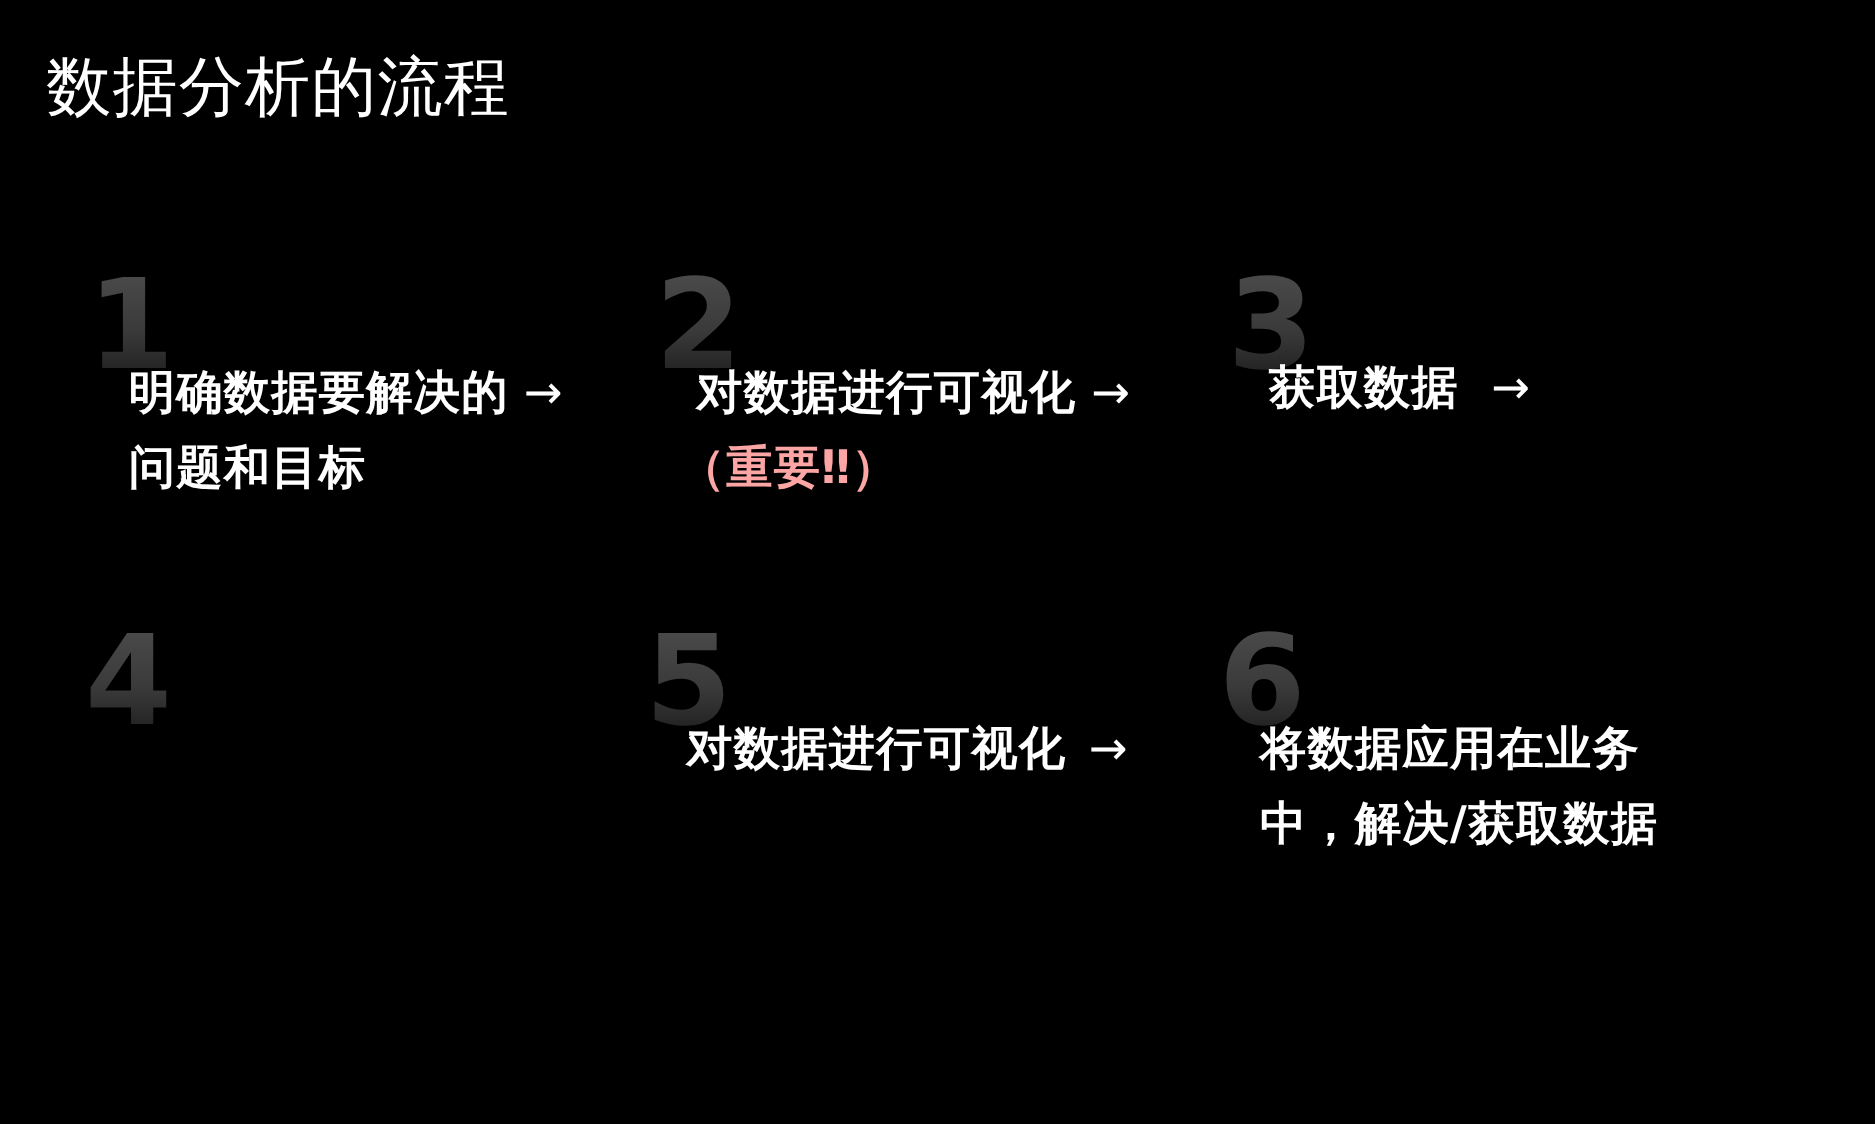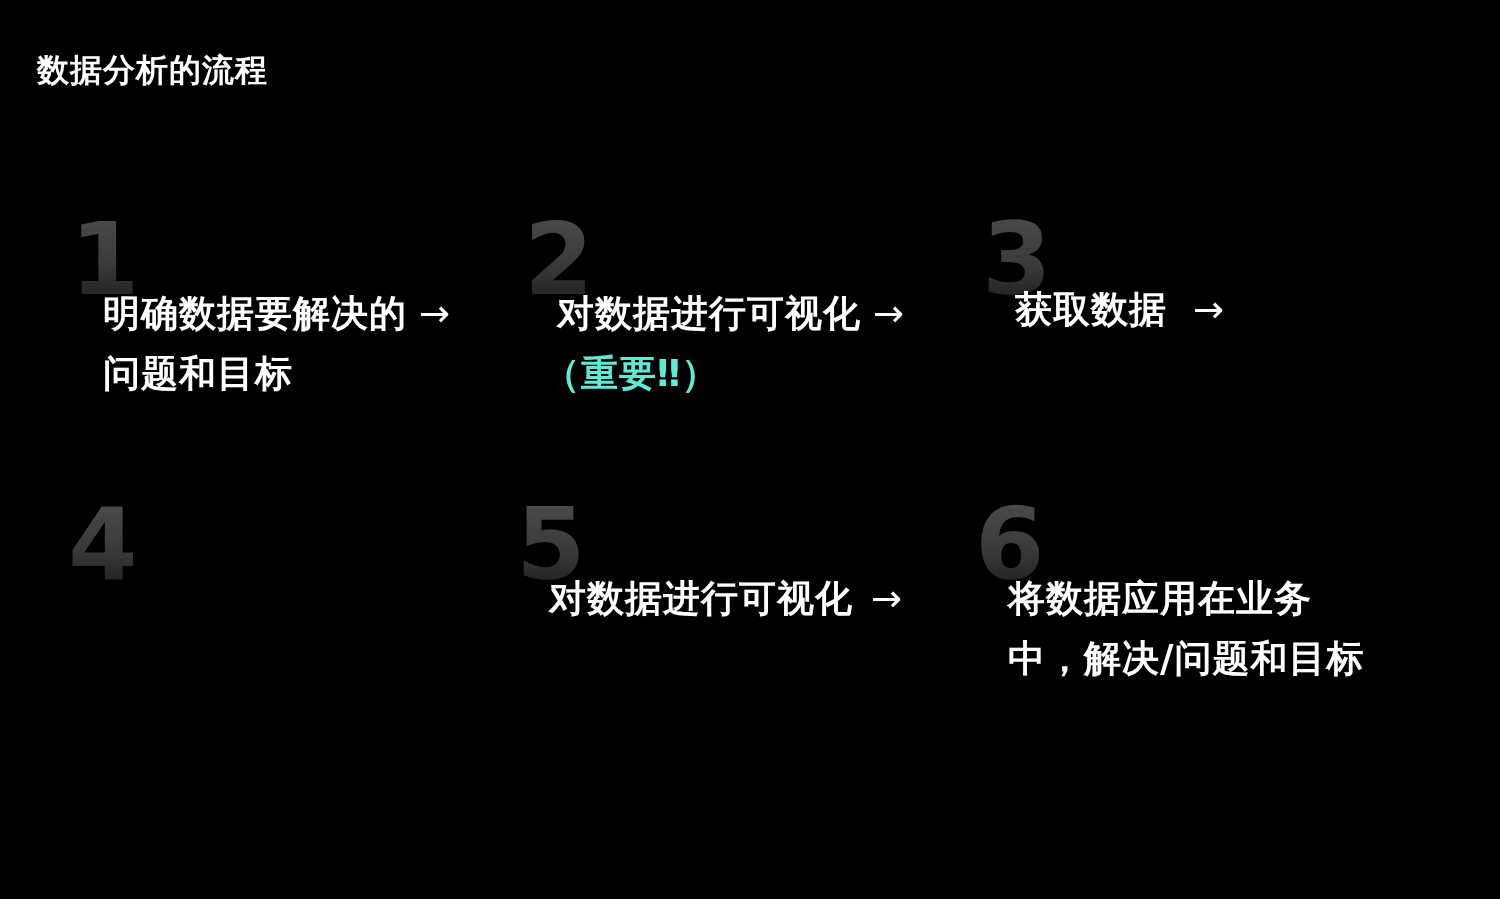--- a/index.html
+++ b/index.html
@@ -4,36 +4,36 @@
 <style>
   html, body { margin:0; padding:0; }
   body {
     width:1500px; height:899px; background:#000; overflow:hidden;
     position:relative;
     font-family: "DejaVu Sans", "Liberation Sans", sans-serif;
     color:#fff;
   }
   .title {
     position:absolute; left:37px; top:42px;
-    font-size:32px; font-weight:bold; letter-spacing:1px; line-height:56px;
+    font-size:52px; font-weight:normal; letter-spacing:1px; line-height:56px;
   }
   .step { position:absolute; }
   .num {
     position:absolute; font-weight:bold; font-size:100px; line-height:100px;
     font-family: "DejaVu Sans", sans-serif;
     background: linear-gradient(180deg, #4d4d4d 0%, #3a3a3a 55%, #1a1a1a 100%);
     -webkit-background-clip:text; background-clip:text; color:transparent;
     letter-spacing:-2px;
   }
   .text {
     position:absolute; font-size:37px; font-weight:bold; line-height:60px;
     white-space:nowrap; letter-spacing:1px;margin-left:33px;
   }
   .arrow { font-weight:normal; margin-left:12px; }
-  .accent { color:#5eead4; }
+  .accent { color:#fca5a5; }
 </style>
 </head>
 <body>
 
 <div class="title">数据分析的流程</div>
 
 <div class="step" style="left:70px; top:210px;">
   <div class="num" style="left:0; top:0;">1</div>
   <div class="text" style="left:0; top:74px;">
     <div><span>明确数据要解决的</span><span class="arrow">→</span></div>
@@ -66,15 +66,15 @@
   <div class="num" style="left:0; top:0;">5</div>
   <div class="text" style="left:0; top:74px;">
     <div><span>对数据进行可视化</span><span class="arrow" style="margin-left:18px;">→</span></div>
   </div>
 </div>
 
 <div class="step" style="left:975px; top:495px;">
   <div class="num" style="left:0; top:0;">6</div>
   <div class="text" style="left:0; top:74px;">
     <div>将数据应用在业务</div>
-    <div>中，解决/问题和目标</div>
+    <div>中，解决/获取数据</div>
   </div>
 </div>
 
 </body></html>

